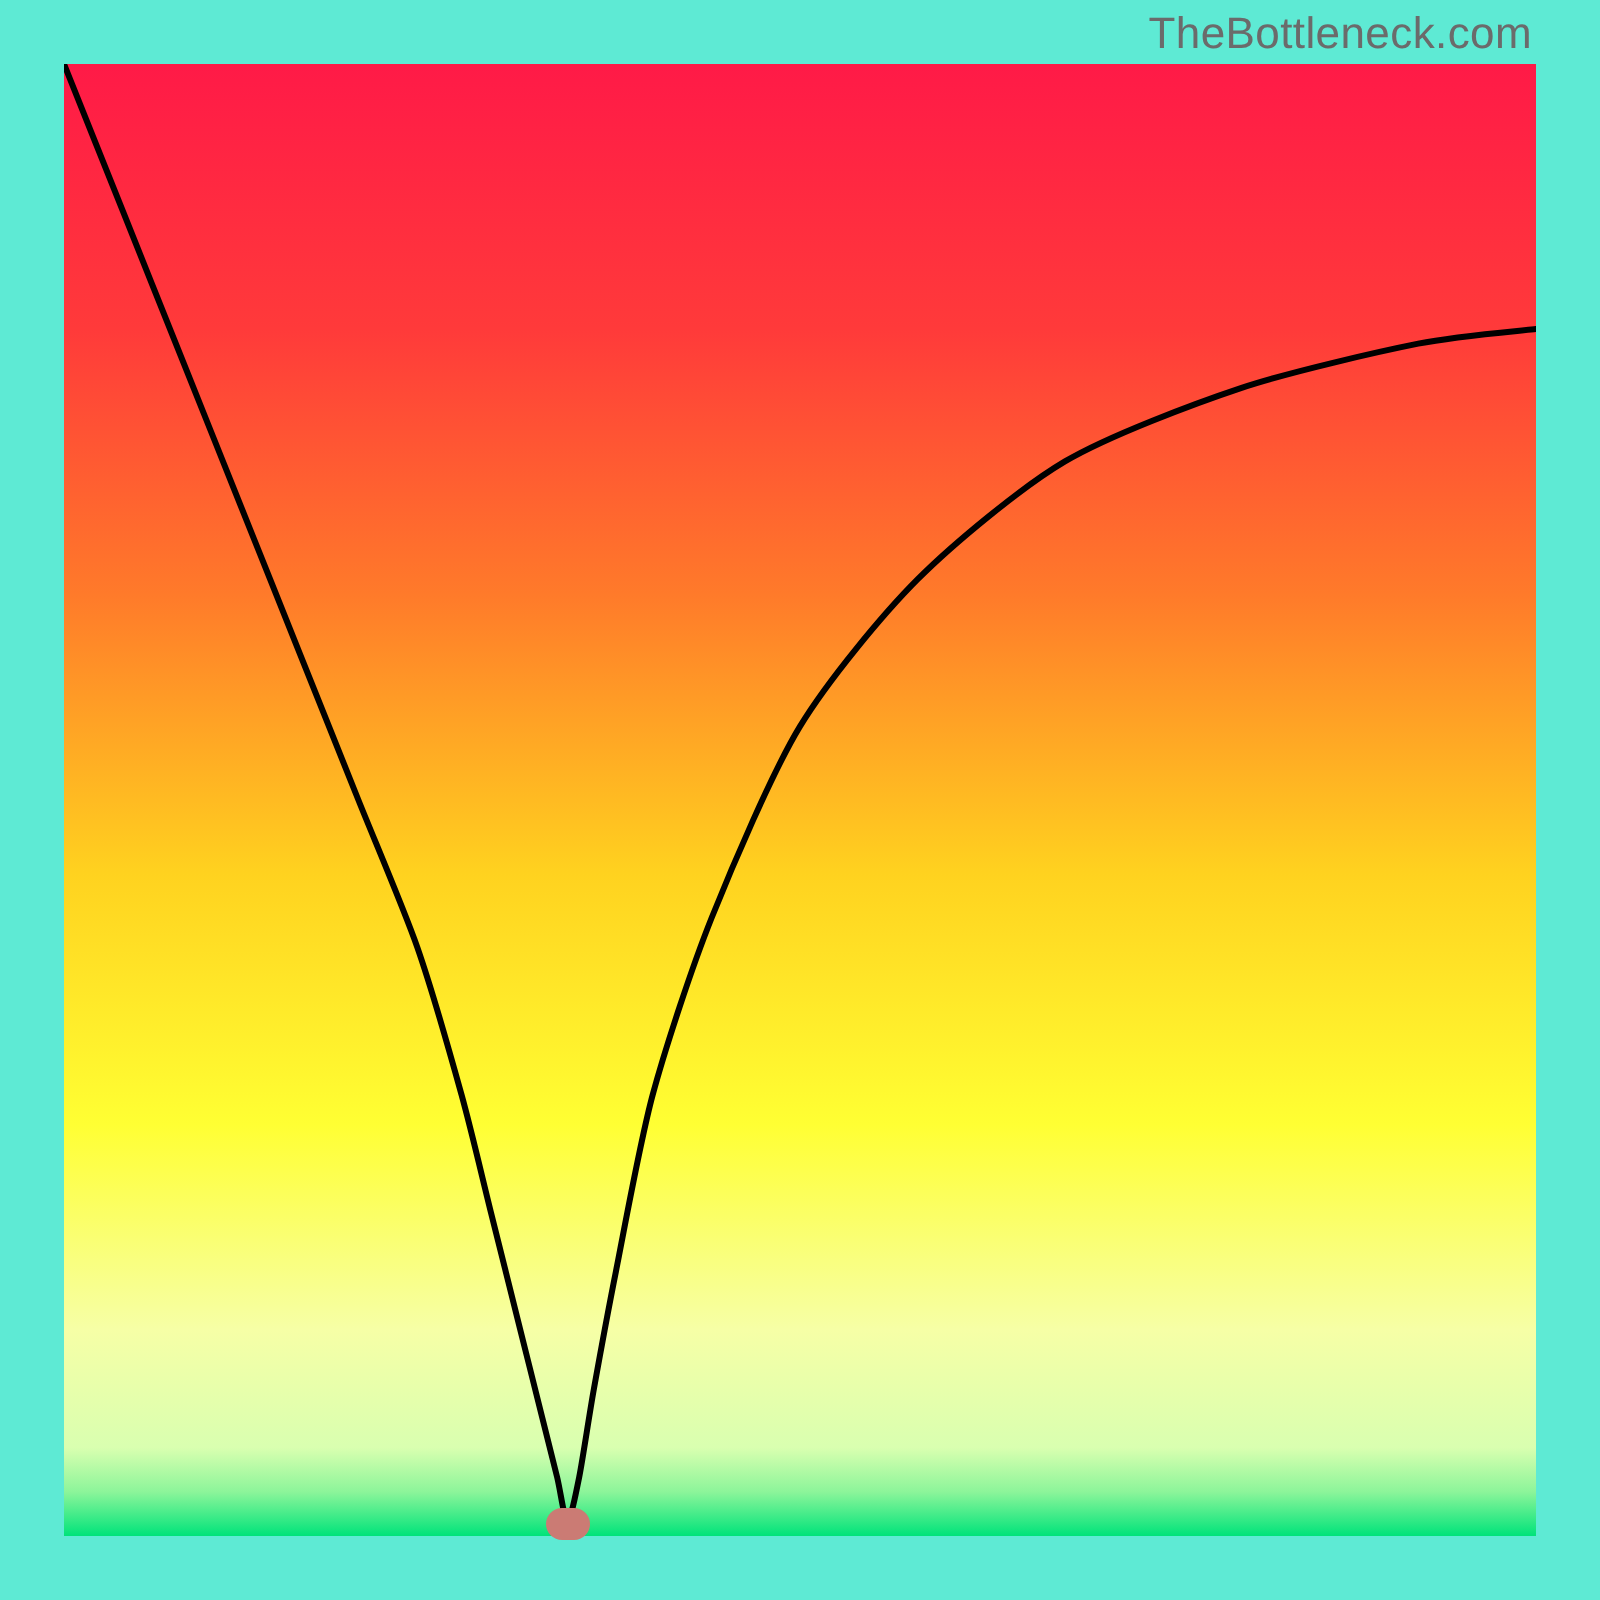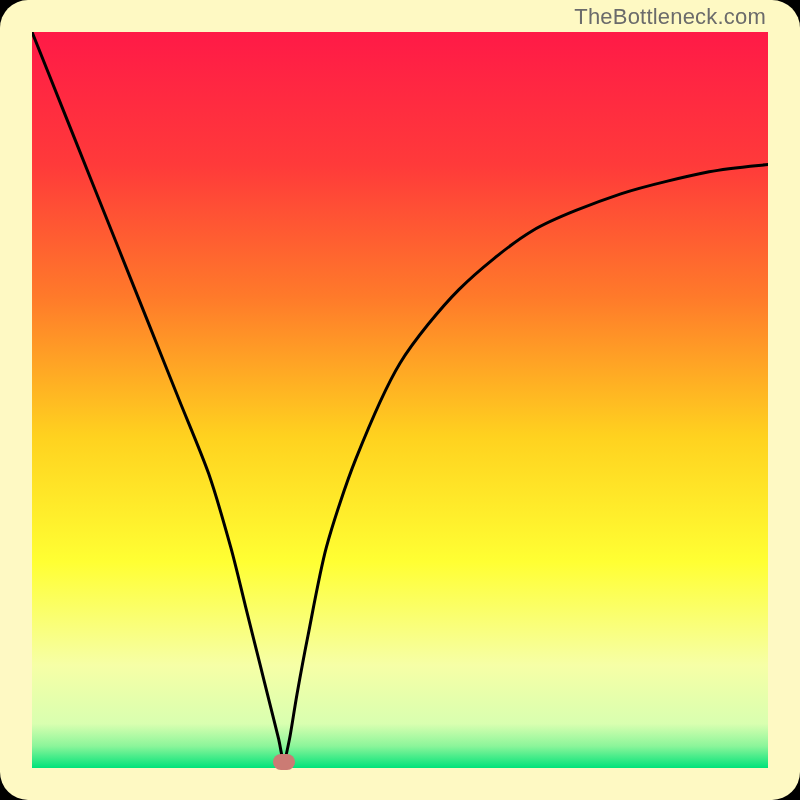--- a/index.html
+++ b/index.html
@@ -7,22 +7,21 @@
     padding: 0;
     width: 800px;
     height: 800px;
     background: #000;
     overflow: hidden;
   }
   .frame {
     position: relative;
     width: 800px;
     height: 800px;
-    background: #fef9c3;
-    border-radius: 28px;
+    background: #5eead4;
   }
   .plot-area {
     position: absolute;
     left: 32px;
     top: 32px;
     width: 736px;
     height: 736px;
   }
   .gradient {
     position: absolute;

